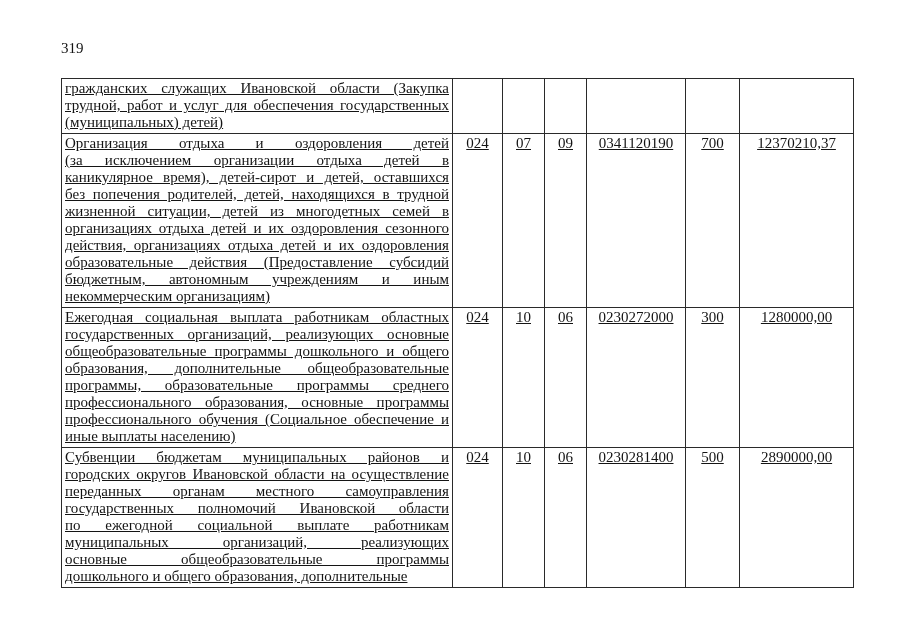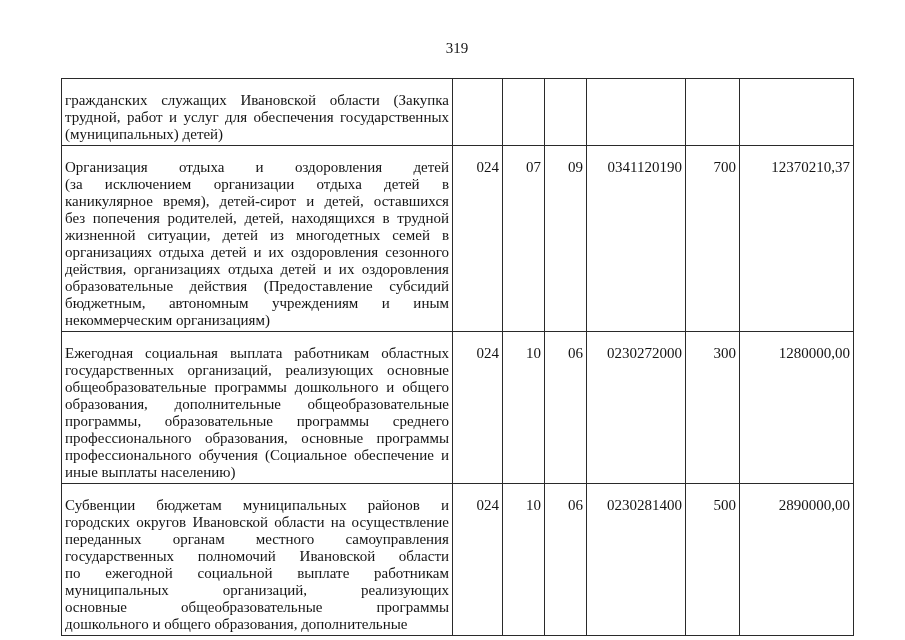--- a/index.html
+++ b/index.html
@@ -18,46 +18,46 @@
     position: relative;
     width: 905px;
     height: 640px;
     background: #ffffff;
   }
   .page-number {
     position: absolute;
     top: 40px;
     left: 61px;
     width: 792px;
-    text-align: center;
     font-size: 15px;
     line-height: 17px;
   }
   table.budget-table {
     position: absolute;
     top: 78px;
     left: 61px;
     width: 792px;
     border-collapse: collapse;
     table-layout: fixed;
   }
   table.budget-table td {
     border: 1px solid #2a2a2a;
     vertical-align: top;
     font-size: 15px;
     line-height: 17px;
-    padding: 13px 3px 2px 3px;
+    padding: 1px 3px 2px 3px;
     overflow: hidden;
+    text-decoration: underline;
   }
   td.cell-name {
     padding-left: 4px;
     padding-right: 4px;
   }
   td.cell-num {
-    text-align: right;
+    text-align: center;
   }
   .jline {
     text-align: justify;
     text-align-last: justify;
   }
   .jline.last {
     text-align: justify;
     text-align-last: left;
   }
   col.c-name { width: 391px; }

